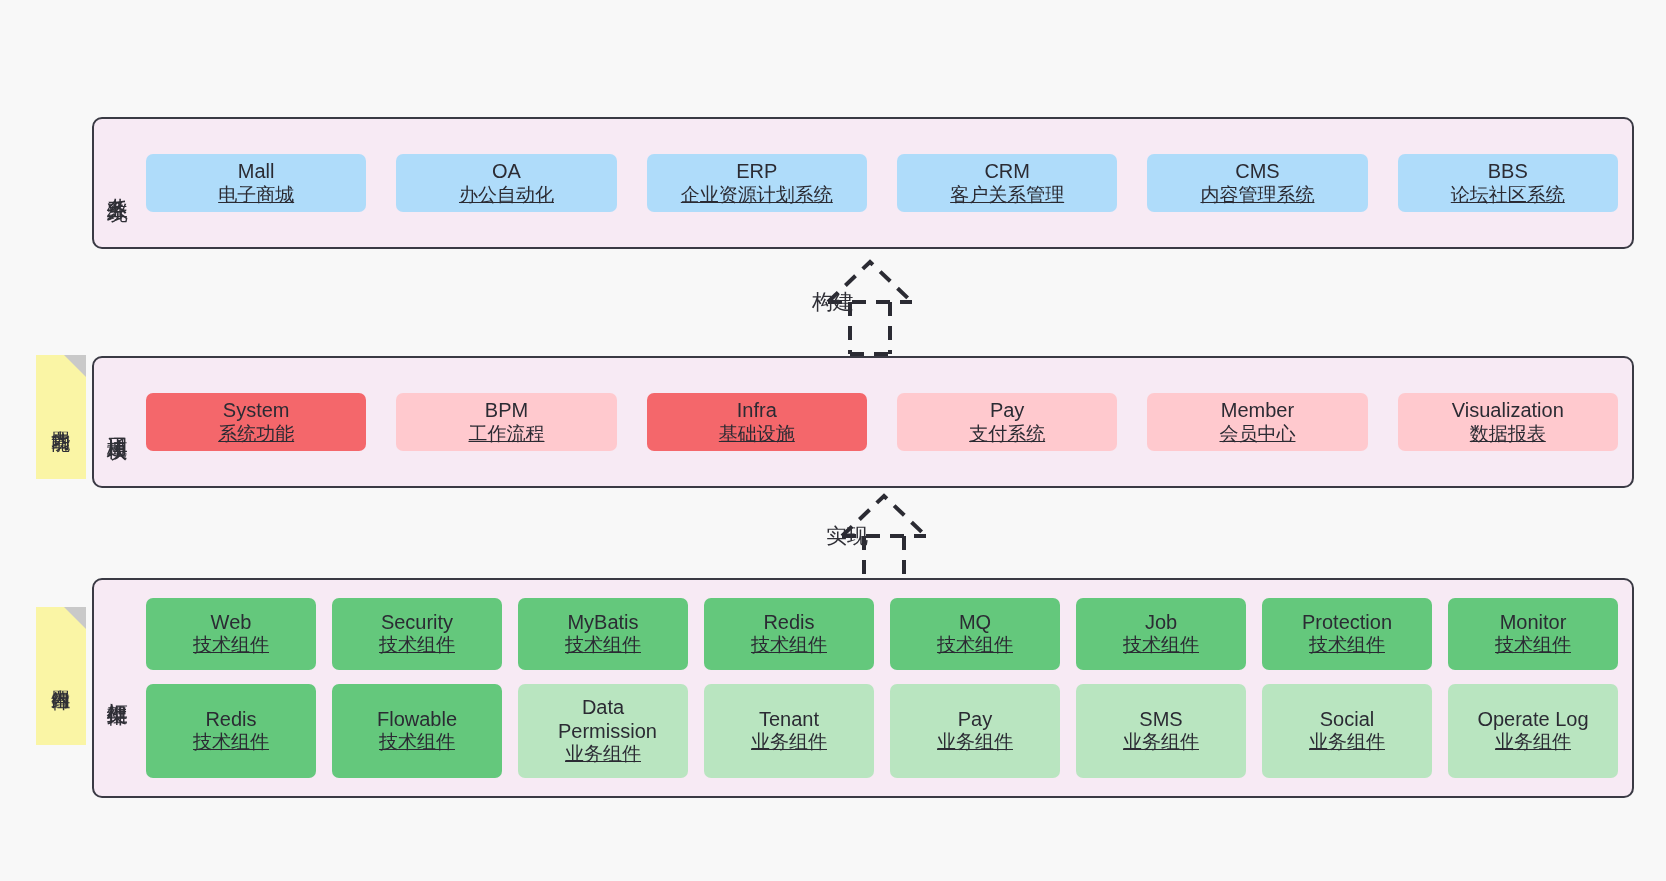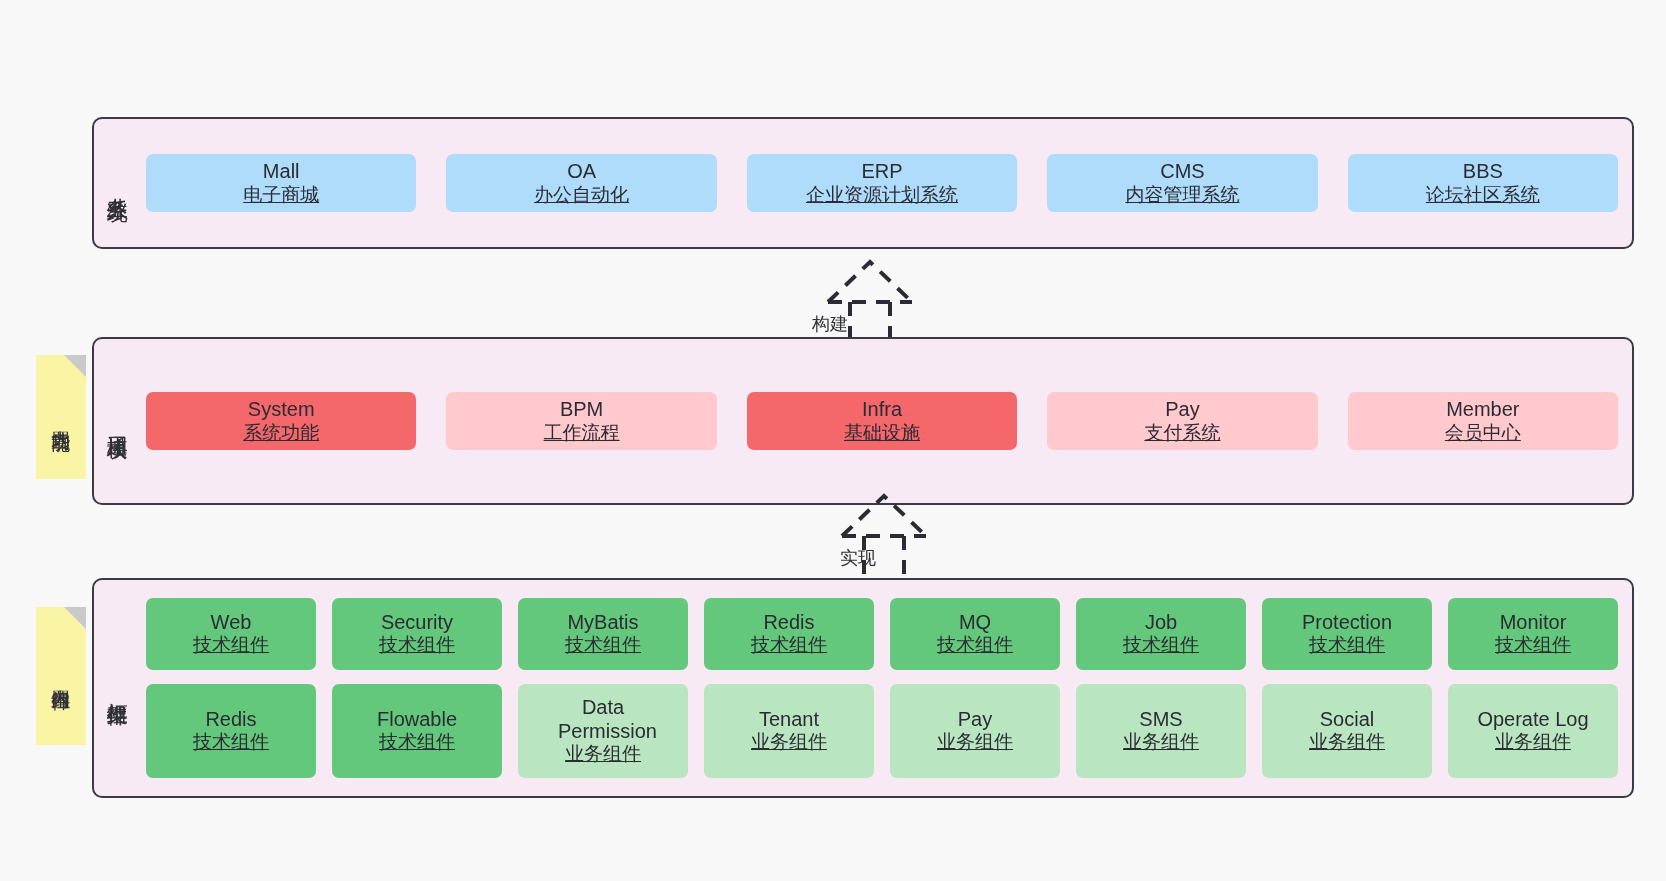--- a/index.html
+++ b/index.html
@@ -104,25 +104,24 @@
     width: 0; height: 0;
     border-top: 22px solid #C9C9C9;
     border-left: 22px solid transparent;
   }
 
   
   .connector { position: absolute; }
   .connector svg { display: block; }
   .connector .label {
     position: absolute;
-    font-size: 18px;
+    font-size: 21px;
     color: #2F2F36;
     background: transparent;
     white-space: nowrap;
-    margin-top: 24px;
   }
 </style>
 </head>
 <body>
 
 <div id="canvas">
 
   <div class="layer" id="layer-business" style="left:92px; top:117px; width:1542px; height:132px;">
     <div class="layer-title">业务系统</div>
     <div class="layer-body">
@@ -131,20 +130,24 @@
         <span class="en">Mall</span>
         <span class="cn">电子商城</span>
       </div>
       <div class="card blue">
         <span class="en">OA</span>
         <span class="cn">办公自动化</span>
       </div>
       <div class="card blue">
         <span class="en">ERP</span>
         <span class="cn">企业资源计划系统</span>
+      </div>
+      <div class="card blue">
+        <span class="en">CRM</span>
+        <span class="cn">客户关系管理</span>
       </div>
       <div class="card blue">
         <span class="en">CMS</span>
         <span class="cn">内容管理系统</span>
       </div>
       <div class="card blue">
         <span class="en">BBS</span>
         <span class="cn">论坛社区系统</span>
       </div>
 
@@ -162,21 +165,21 @@
       <path d="M 92 96 L 132 96" fill="none" stroke="#2B2B33" stroke-width="4" stroke-dasharray="14,10"></path>
     </svg>
     <span class="label" style="left:54px; top:30px;">构建</span>
   </div>
 
   <div class="note" style="left:36px; top:355px; width:50px; height:124px;">
     <span class="fold"></span>
     <span>内置功能</span>
   </div>
 
-  <div class="layer" id="layer-common" style="left:92px; top:337px; width:1542px; height:168px;justify-content:center;">
+  <div class="layer" id="layer-common" style="left:92px; top:356px; width:1542px; height:132px;justify-content:center;">
     <div class="layer-title">通用模块</div>
     <div class="layer-body">
 
       <div class="card red">
         <span class="en">System</span>
         <span class="cn">系统功能</span>
       </div>
       <div class="card pink">
         <span class="en">BPM</span>
         <span class="cn">工作流程</span>
@@ -185,34 +188,38 @@
         <span class="en">Infra</span>
         <span class="cn">基础设施</span>
       </div>
       <div class="card pink">
         <span class="en">Pay</span>
         <span class="cn">支付系统</span>
       </div>
       <div class="card pink">
         <span class="en">Member</span>
         <span class="cn">会员中心</span>
+      </div>
+      <div class="card pink">
+        <span class="en">Visualization</span>
+        <span class="cn">数据报表</span>
       </div>
 
     </div>
   </div>
 
   <div class="connector" style="left:772px; top:492px; width:160px; height:98px;">
     <svg width="160" height="98" viewBox="0 0 160 98">
       <path d="M 70 44 L 112 4 L 154 44" fill="none" stroke="#2B2B33" stroke-width="4" stroke-dasharray="14,10" stroke-linecap="butt"></path>
       <path d="M 70 44 L 154 44" fill="none" stroke="#2B2B33" stroke-width="4" stroke-dasharray="14,10" stroke-linecap="butt"></path>
       <path d="M 92 44 L 92 96" fill="none" stroke="#2B2B33" stroke-width="4" stroke-dasharray="14,10"></path>
       <path d="M 132 44 L 132 96" fill="none" stroke="#2B2B33" stroke-width="4" stroke-dasharray="14,10"></path>
       <path d="M 92 96 L 132 96" fill="none" stroke="#2B2B33" stroke-width="4" stroke-dasharray="14,10"></path>
     </svg>
-    <span class="label" style="left:68px; top:30px;">实现</span>
+    <span class="label" style="left:54px; top:30px;">实现</span>
   </div>
 
   <div class="note" style="left:36px; top:607px; width:50px; height:138px;">
     <span class="fold"></span>
     <span>内置组件</span>
   </div>
 
   <div class="layer" id="layer-framework" style="left:92px; top:578px; width:1542px; height:220px;">
     <div class="layer-title">框架组件</div>
     <div class="layer-body two-row">

